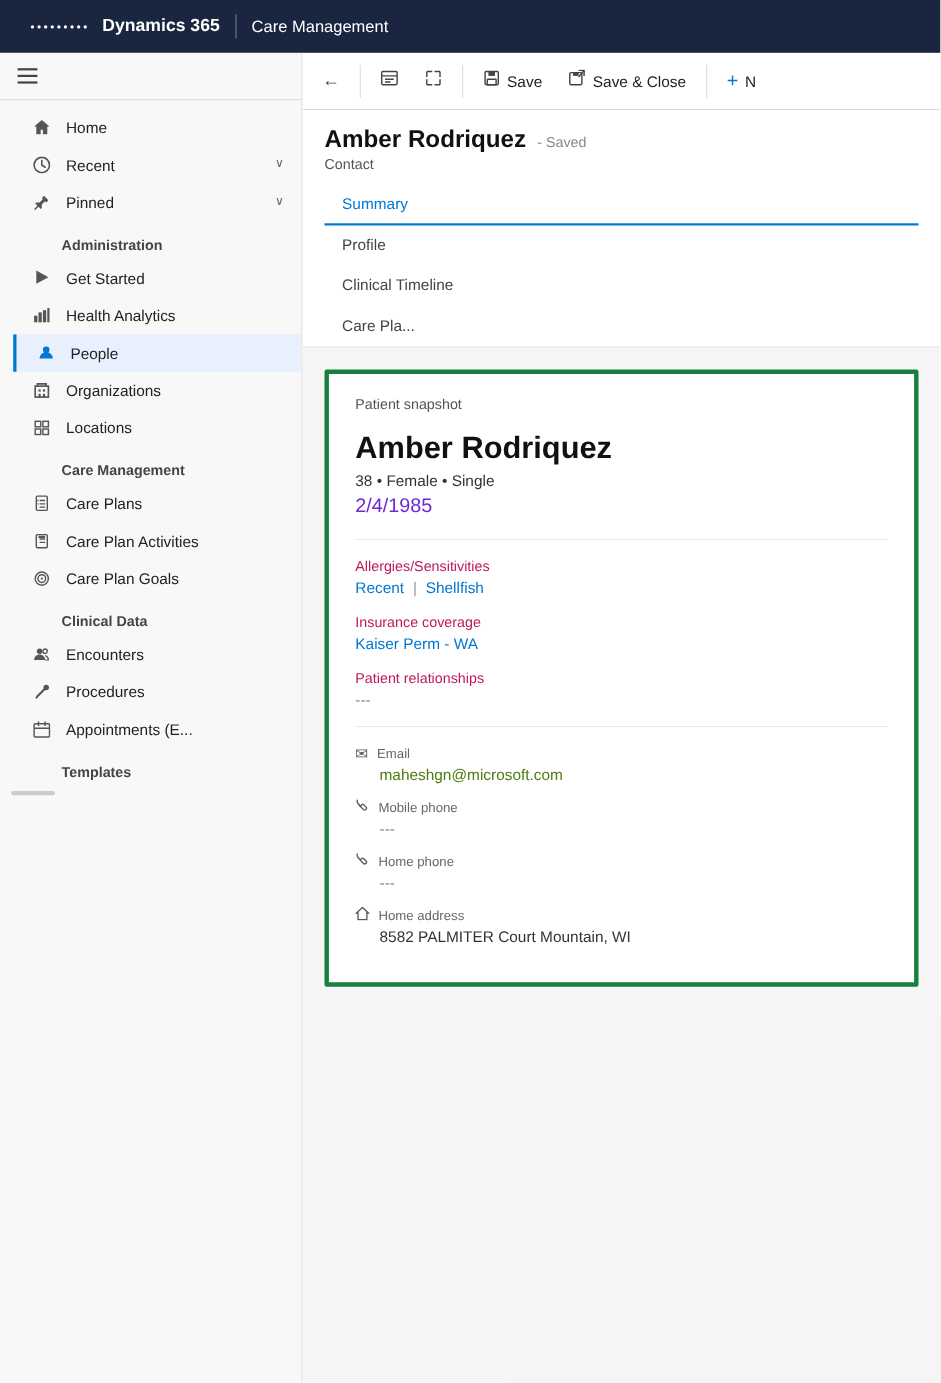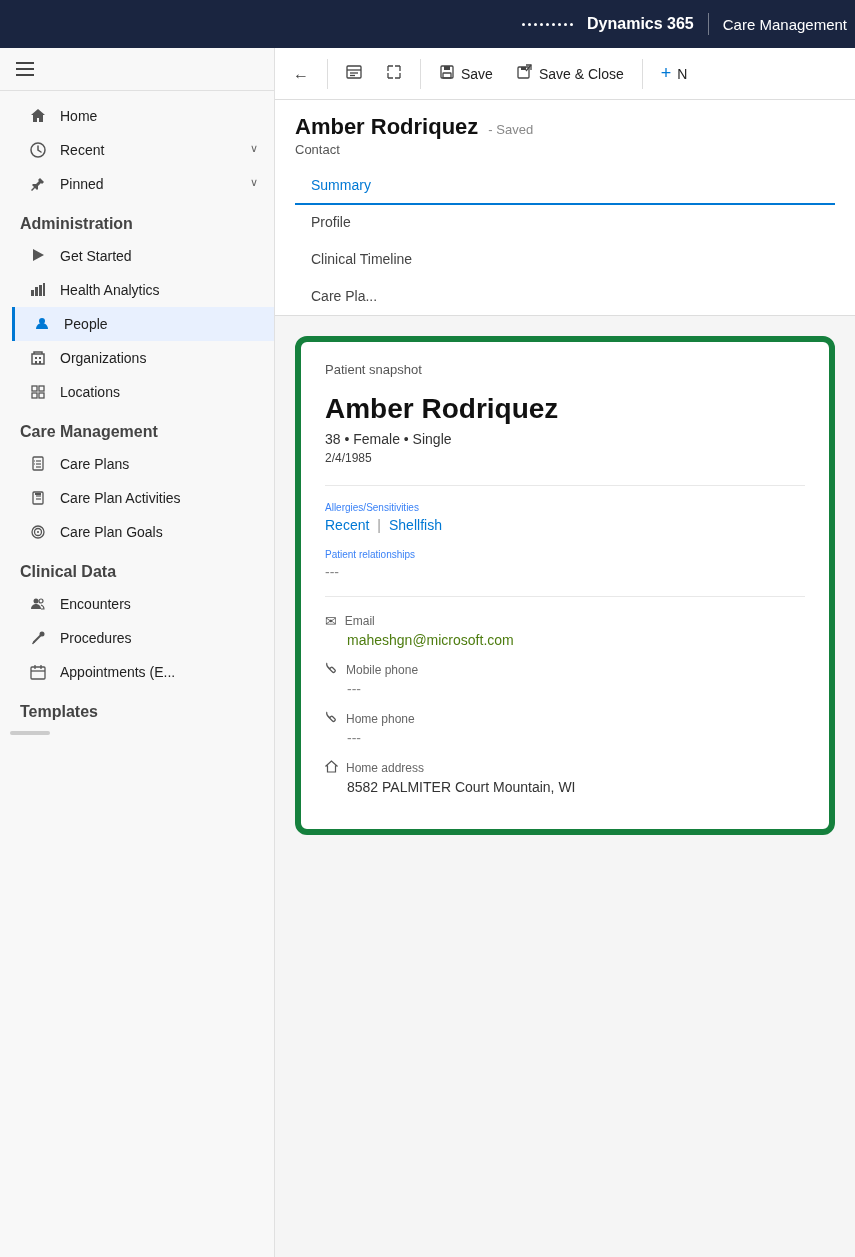--- a/index.html
+++ b/index.html
@@ -5,23 +5,22 @@
     * { box-sizing: border-box; margin: 0; padding: 0; }
     body { font-family: 'Segoe UI', Arial, sans-serif; font-size: 14px; display: flex; flex-direction: column; height: 1257px; width: 855px; overflow: hidden; background: #fff; }
 
     
     .top-bar {
       background: #1a2540;
       color: #fff;
       display: flex;
       align-items: center;
       height: 48px;
-      padding: 0 8px;
+      padding: 0 28px;
       flex-shrink: 0;
-      justify-content: flex-end;
     }
     .top-bar-grid {
       display: grid;
       grid-template-columns: repeat(3,3px) repeat(3,3px) repeat(3,3px);
       gap: 3px;
       margin-right: 14px;
     }
     .grid-dot {
       width: 3px; height: 3px;
       background: #fff;
@@ -113,25 +112,26 @@
       color: #0078d4;
     }
     .sidebar-nav-item .nav-chevron {
       margin-left: auto;
       font-size: 11px;
       color: #666;
     }
 
     .sidebar-section-title {
       padding: 14px 20px 6px;
-      font-size: 16px;
+      font-size: 13px;
       font-weight: 600;
       color: #444;
       text-transform: none;
       letter-spacing: 0;
+      margin-left: 36px;
     }
 
     
     .sidebar::-webkit-scrollbar { width: 6px; }
     .sidebar::-webkit-scrollbar-track { background: transparent; }
     .sidebar::-webkit-scrollbar-thumb { background: #ccc; border-radius: 3px; }
 
     
     .content-area {
       flex: 1;
@@ -233,22 +233,22 @@
     
     .page-content {
       flex: 1;
       overflow-y: auto;
       padding: 20px;
       background: #f5f5f5;
     }
 
     .patient-snapshot-card {
       background: #fff;
-      border: 6px solid #15803d;
-      border-radius: 12px;
+      border: 4px solid #15803d;
+      border-radius: 2px;
       padding: 20px 24px;
     }
 
     .snapshot-title {
       font-size: 13px;
       color: #555;
       font-weight: 400;
       margin-bottom: 16px;
     }
 
@@ -259,38 +259,38 @@
       margin-bottom: 6px;
     }
 
     .patient-demographics {
       font-size: 14px;
       color: #333;
       margin-bottom: 4px;
     }
 
     .patient-dob {
-      font-size: 12px;
-      color: #404040;
+      font-size: 18px;
+      color: #6d28d9;
       margin-bottom: 20px;
     }
 
     .snapshot-divider {
       border: none;
       border-top: 1px solid #e8e8e8;
       margin: 16px 0;
     }
 
     .info-section {
       margin-bottom: 16px;
     }
 
     .info-label {
-      font-size: 10px;
-      color: #3b82f6;
+      font-size: 13px;
+      color: #be185d;
       margin-bottom: 4px;
     }
 
     .info-value {
       font-size: 14px;
       color: #333;
     }
 
     .info-value.link {
       color: #0078d4;
@@ -647,20 +647,24 @@
 
         <div class="info-section">
           <div class="info-label">Allergies/Sensitivities</div>
           <div class="allergy-links">
             <span class="allergy-link">Recent</span>
             <span class="allergy-sep"> | </span>
             <span class="allergy-link">Shellfish</span>
           </div>
         </div>
 
+        <div class="info-section">
+          <div class="info-label">Insurance coverage</div>
+          <div class="info-value link">Kaiser Perm - WA</div>
+        </div>
 
         <div class="info-section">
           <div class="info-label">Patient relationships</div>
           <div class="info-value placeholder">---</div>
         </div>
 
         <hr class="snapshot-divider">
 
         <div class="contact-item">
           <div class="contact-label-row">

